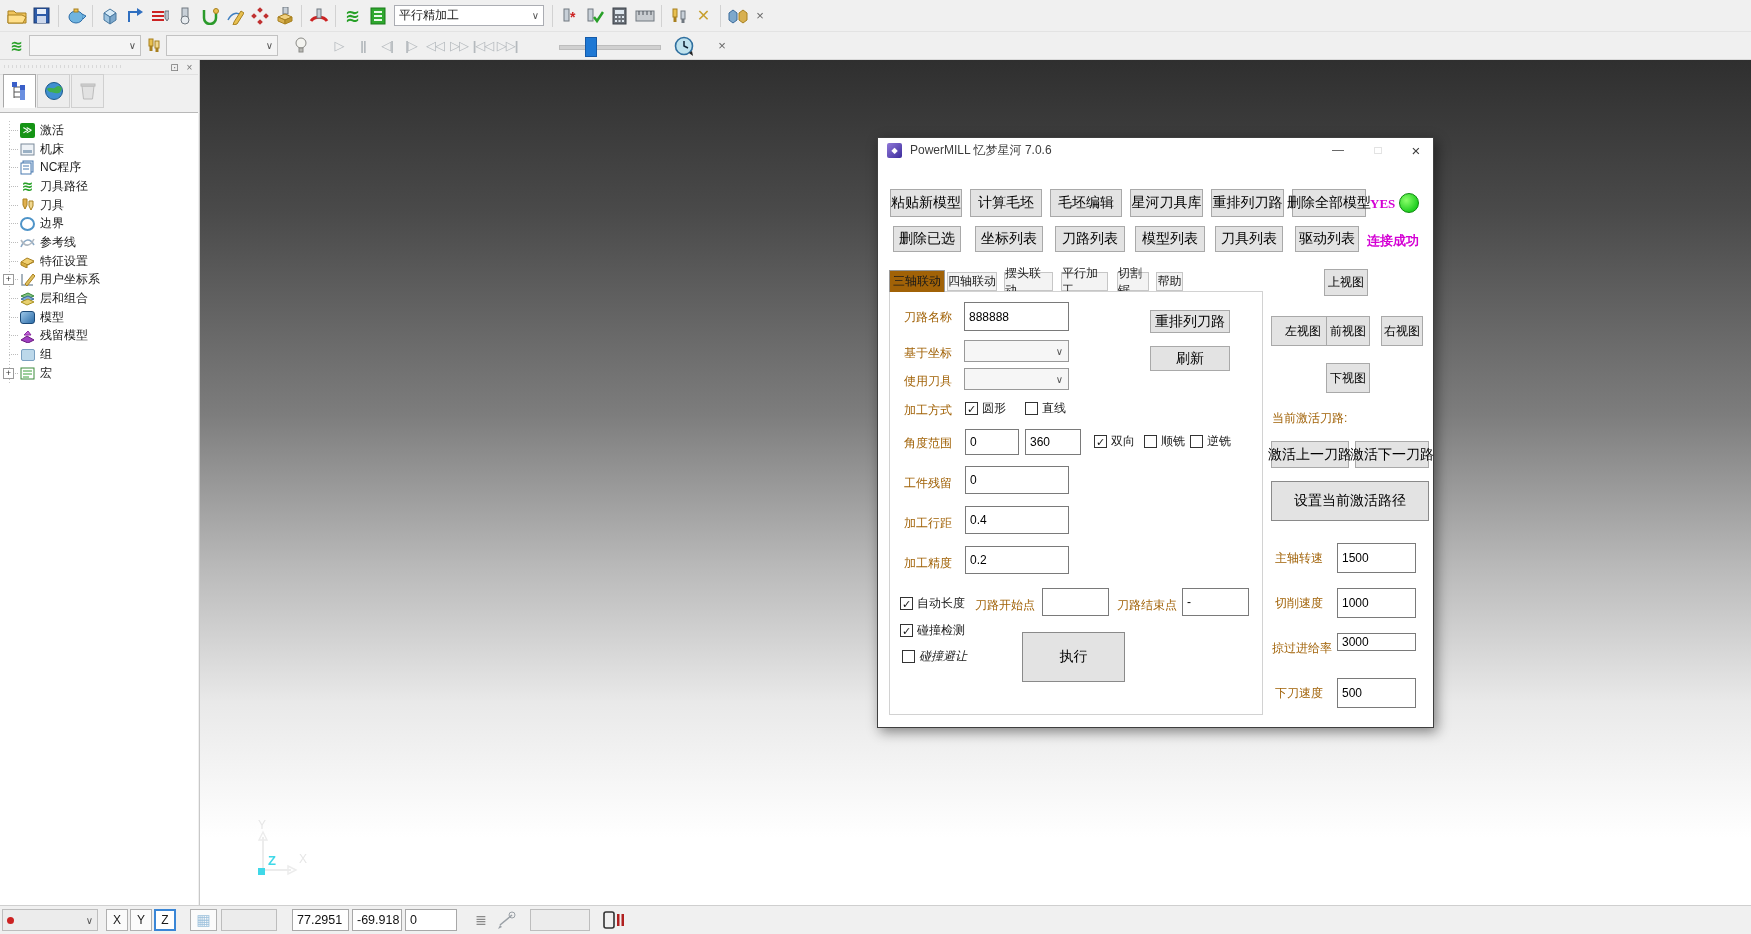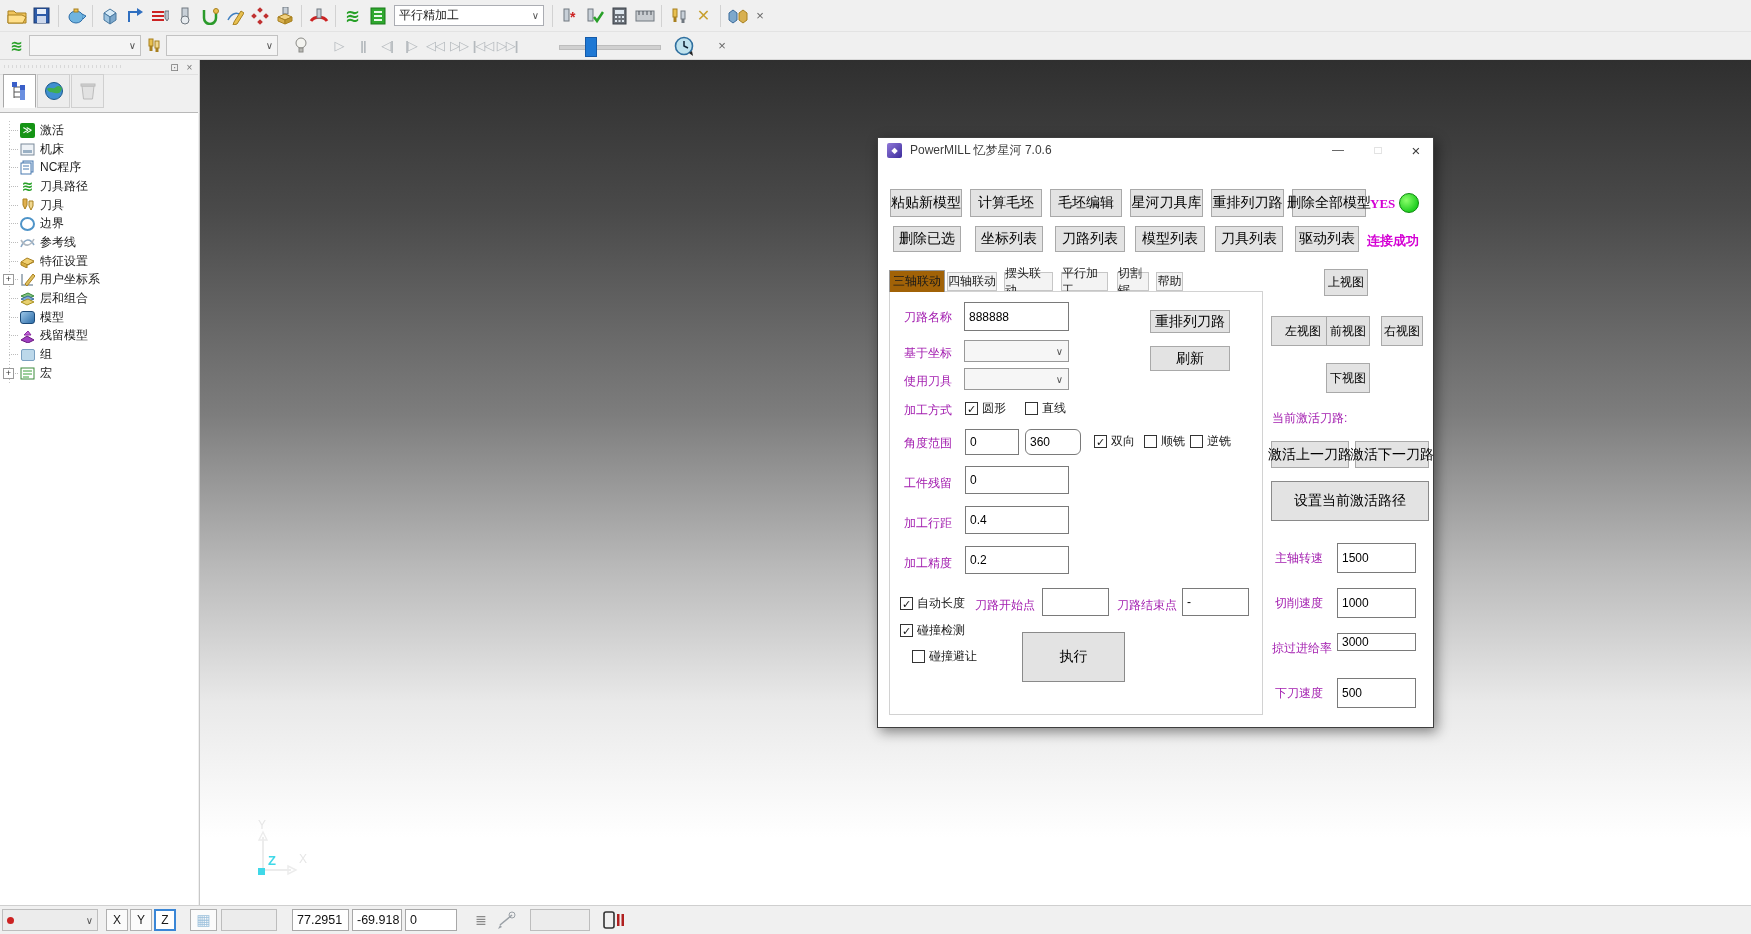--- a/index.html
+++ b/index.html
@@ -59,21 +59,21 @@
   .wbtn{position:absolute;background:#e3e3e3;border:1px solid #a9a9a9;display:flex;align-items:center;
     justify-content:center;font-size:14px;color:#000;box-sizing:border-box;cursor:default;white-space:nowrap;}
   .magenta{color:#d400d4;font-weight:bold;}
   #greenlight{position:absolute;width:20px;height:20px;border-radius:50%;border:1px solid #0c8a0c;
     background:radial-gradient(circle at 35% 35%,#8aff6a,#22cf22 70%);box-sizing:border-box;}
   .dtab{position:absolute;top:134px;height:19px;background:#f3f3f3;border:1px solid #c6c6c6;
     display:flex;align-items:center;justify-content:center;font-size:12px;box-sizing:border-box;}
   .dtab.active{top:132px;height:22px;background:#a16207;border-color:#9a9a9a;border-bottom:none;z-index:3;}
   #dpanel{position:absolute;left:11px;top:153px;width:374px;height:424px;border:1px solid #d2d2d2;
     background:#fff;box-sizing:border-box;}
-  .flabel{position:absolute;font-size:12px;color:#a21caf;white-space:nowrap;}
+  .flabel{position:absolute;font-size:12px;color:#a16207;white-space:nowrap;}
   .tin{position:absolute;border:1px solid #7a7a7a;background:#fff;font-size:12px;color:#000;
     padding:0 4px;box-sizing:border-box;font-family:"Liberation Sans","DejaVu Sans",sans-serif;}
   .ccombo{position:absolute;border:1px solid #999;background:#f6f6f6;display:flex;align-items:center;
     justify-content:flex-end;padding-right:5px;box-sizing:border-box;color:#555;font-size:10px;}
   .chkrow{position:absolute;display:flex;align-items:center;white-space:nowrap;}
   .cb{width:13px;height:13px;border:1px solid #333;background:#fff;margin-right:4px;flex:none;
     font-size:11px;line-height:12px;text-align:center;color:#111;box-sizing:border-box;font-weight:bold;}
   
   .vbtn{font-size:12px;}
   
@@ -515,21 +515,21 @@
       <span class="cb">✓</span>
       <span>圆形</span>
     </span>
     <span class="chkrow" style="left:135px;top:108px;">
       <span class="cb"></span>
       <span>直线</span>
     </span>
 
     <span class="flabel" style="left:14px;top:143px;">角度范围</span>
     <input class="tin" style="left: 75px; top: 137px; width: 54px; height: 26px;" readonly="" value="0">
-    <input class="tin" style="left: 135px; top: 137px; width: 56px; height: 26px; border-radius: 6px;" readonly="" value="360">
+    <input class="tin" style="left: 135px; top: 137px; width: 56px; height: 26px;" readonly="" value="360">
     <span class="chkrow" style="left:204px;top:141px;">
       <span class="cb">✓</span>
       <span>双向</span>
     </span>
     <span class="chkrow" style="left:254px;top:141px;">
       <span class="cb"></span>
       <span>顺铣</span>
     </span>
     <span class="chkrow" style="left:300px;top:141px;">
       <span class="cb"></span>
@@ -551,21 +551,21 @@
     </span>
     <span class="flabel" style="left:85px;top:305px;">刀路开始点</span>
     <input class="tin" style="left: 152px; top: 296px; width: 67px; height: 28px;" readonly="" value="">
     <span class="flabel" style="left:227px;top:305px;">刀路结束点</span>
     <input class="tin" style="left: 292px; top: 296px; width: 67px; height: 28px;" readonly="" value="-">
 
     <span class="chkrow" style="left:10px;top:330px;">
       <span class="cb">✓</span>
       <span>碰撞检测</span>
     </span>
-    <span class="chkrow" style="left:22px;top:356px;">
+    <span class="chkrow" style="left:12px;top:356px;font-style:italic;">
       <span class="cb"></span>
       <span>碰撞避让</span>
     </span>
     <div class="wbtn" style="left:132px;top:340px;width:103px;height:50px;border-color:#8a8a8a;">执行</div>
   </div>
 
   <div class="wbtn vbtn" style="left:446px;top:131px;width:44px;height:27px;">上视图</div>
   <div class="wbtn vbtn" style="left:393px;top:178px;width:64px;height:30px;">左视图</div>
   <div class="wbtn vbtn" style="left:448px;top:178px;width:44px;height:30px;text-align:center;">前视图</div>
   <div class="wbtn vbtn" style="left:503px;top:178px;width:42px;height:30px;">右视图</div>

